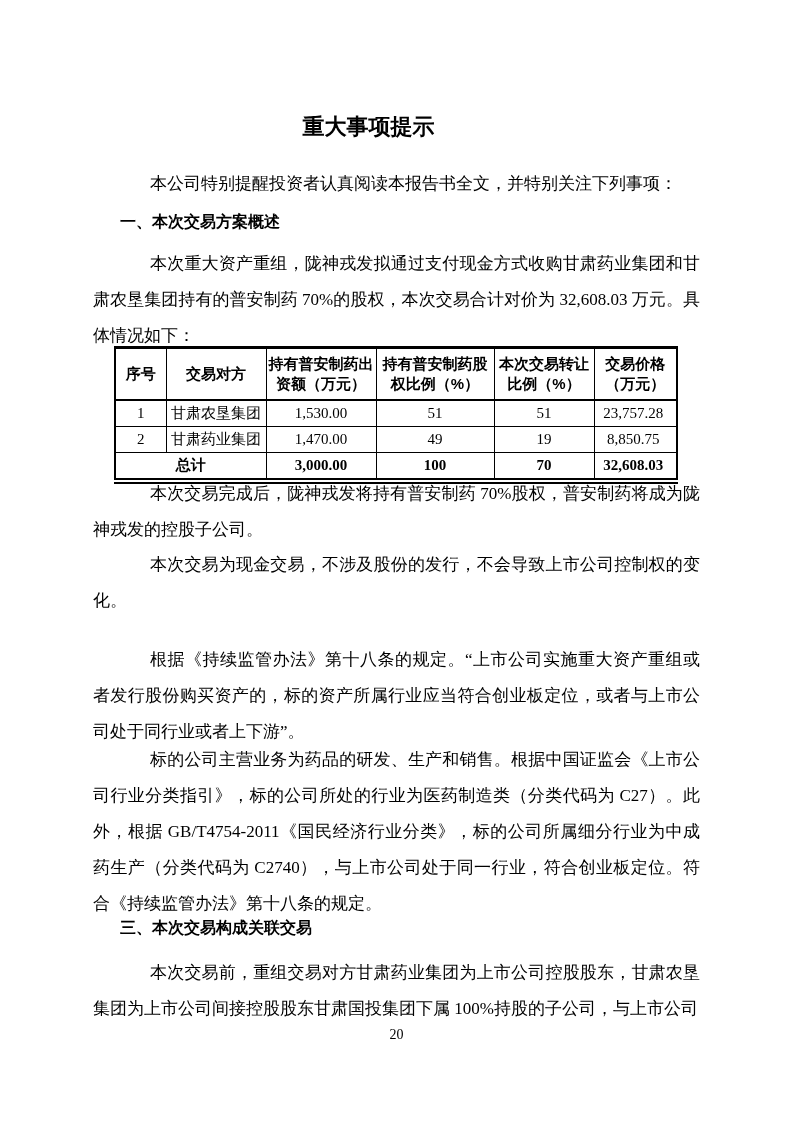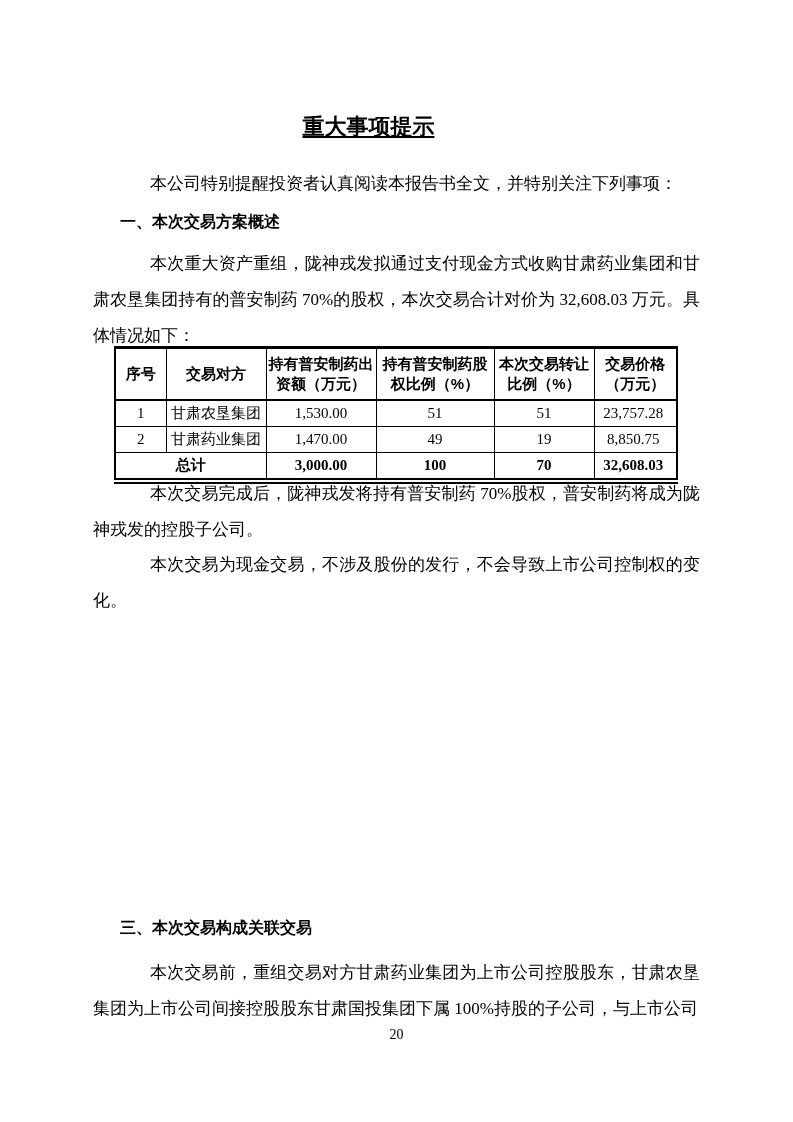--- a/index.html
+++ b/index.html
@@ -14,21 +14,20 @@
     overflow: hidden;
   }
   .doc-title {
     position: absolute;
     top: 113px; left: 0; width: 737px;
     text-align: center;
     font-family: "Liberation Sans", sans-serif;
     font-weight: bold;
     font-size: 22px;
     line-height: 28px;
-    text-decoration: underline;
   }
   .para {
     position: absolute;
     left: 93px; width: 607px;
     font-size: 17px;
     line-height: 36px;
     text-align: justify;
     text-indent: 57px;
     margin: 0;
   }
@@ -164,20 +163,22 @@
         <td>70</td>
         <td class="price">32,608.03</td>
       </tr>
     </tbody>
   </table>
 
   <p class="para" id="p2">本次交易完成后，陇神戎发将持有普安制药 70%股权，普安制药将成为陇神戎发的控股子公司。</p>
   <p class="para" id="p3">本次交易为现金交易，不涉及股份的发行，不会导致上市公司控制权的变化。</p>
 
 
+  <p class="para" id="p4">根据《持续监管办法》第十八条的规定。“上市公司实施重大资产重组或者发行股份购买资产的，标的资产所属行业应当符合创业板定位，或者与上市公司处于同行业或者上下游”。</p>
+  <p class="para" id="p5">标的公司主营业务为药品的研发、生产和销售。根据中国证监会《上市公司行业分类指引》，标的公司所处的行业为医药制造类（分类代码为 C27）。此外，根据 GB/T4754-2011《国民经济行业分类》，标的公司所属细分行业为中成药生产（分类代码为 C2740），与上市公司处于同一行业，符合创业板定位。符合《持续监管办法》第十八条的规定。</p>
 
   <h2 class="sec-heading" id="h3">三、本次交易构成关联交易</h2>
 
   <p class="para" id="p6">本次交易前，重组交易对方甘肃药业集团为上市公司控股股东，甘肃农垦集团为上市公司间接控股股东甘肃国投集团下属 100%持股的子公司，与上市公司</p>
 
   <div class="page-number">20</div>
 
 </div>
 
 </body></html>

